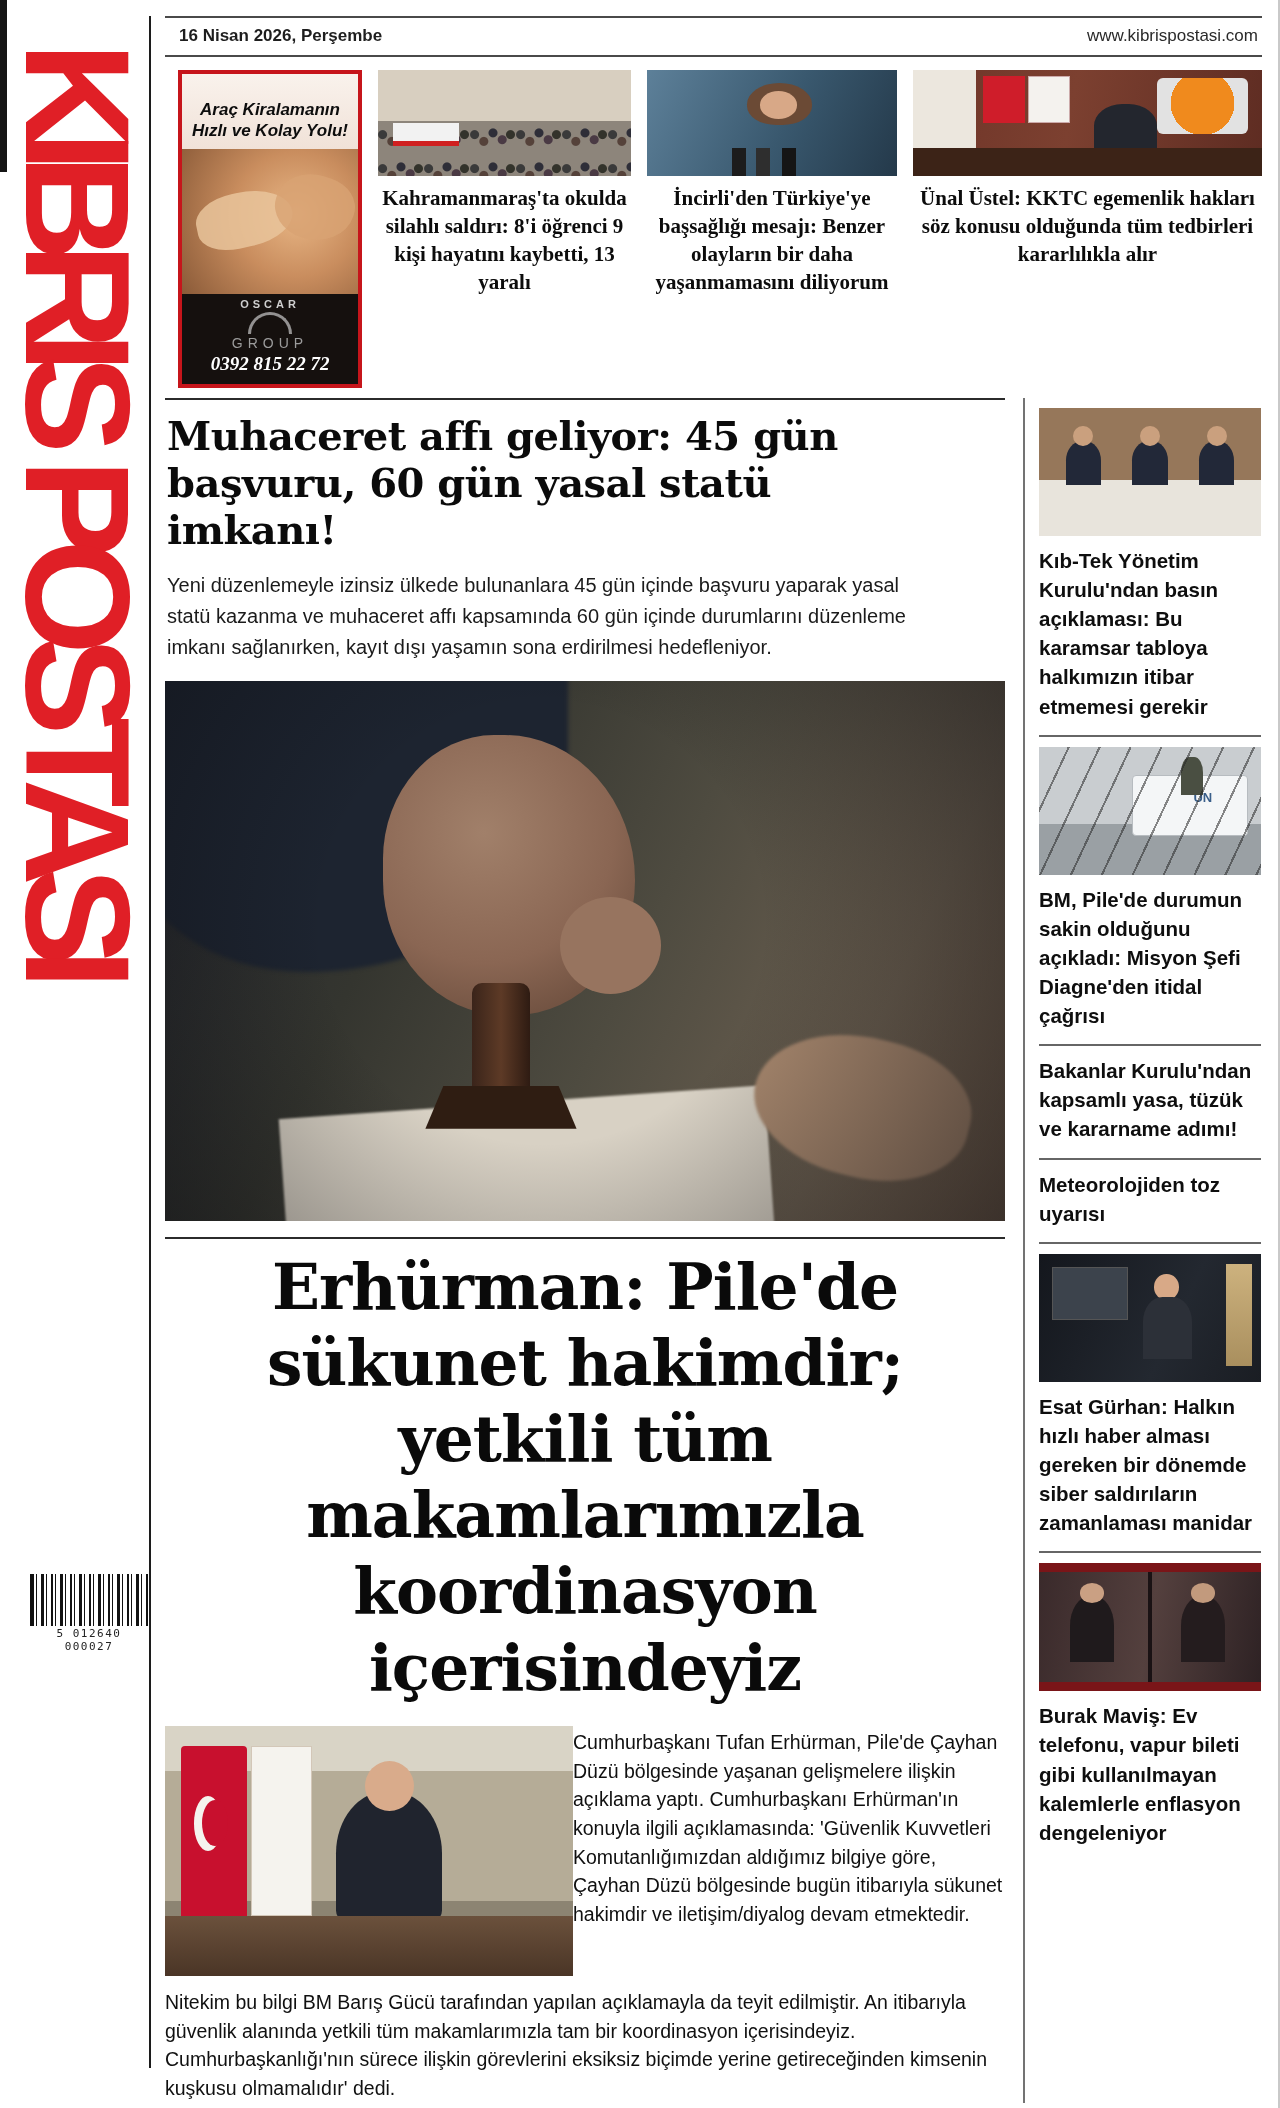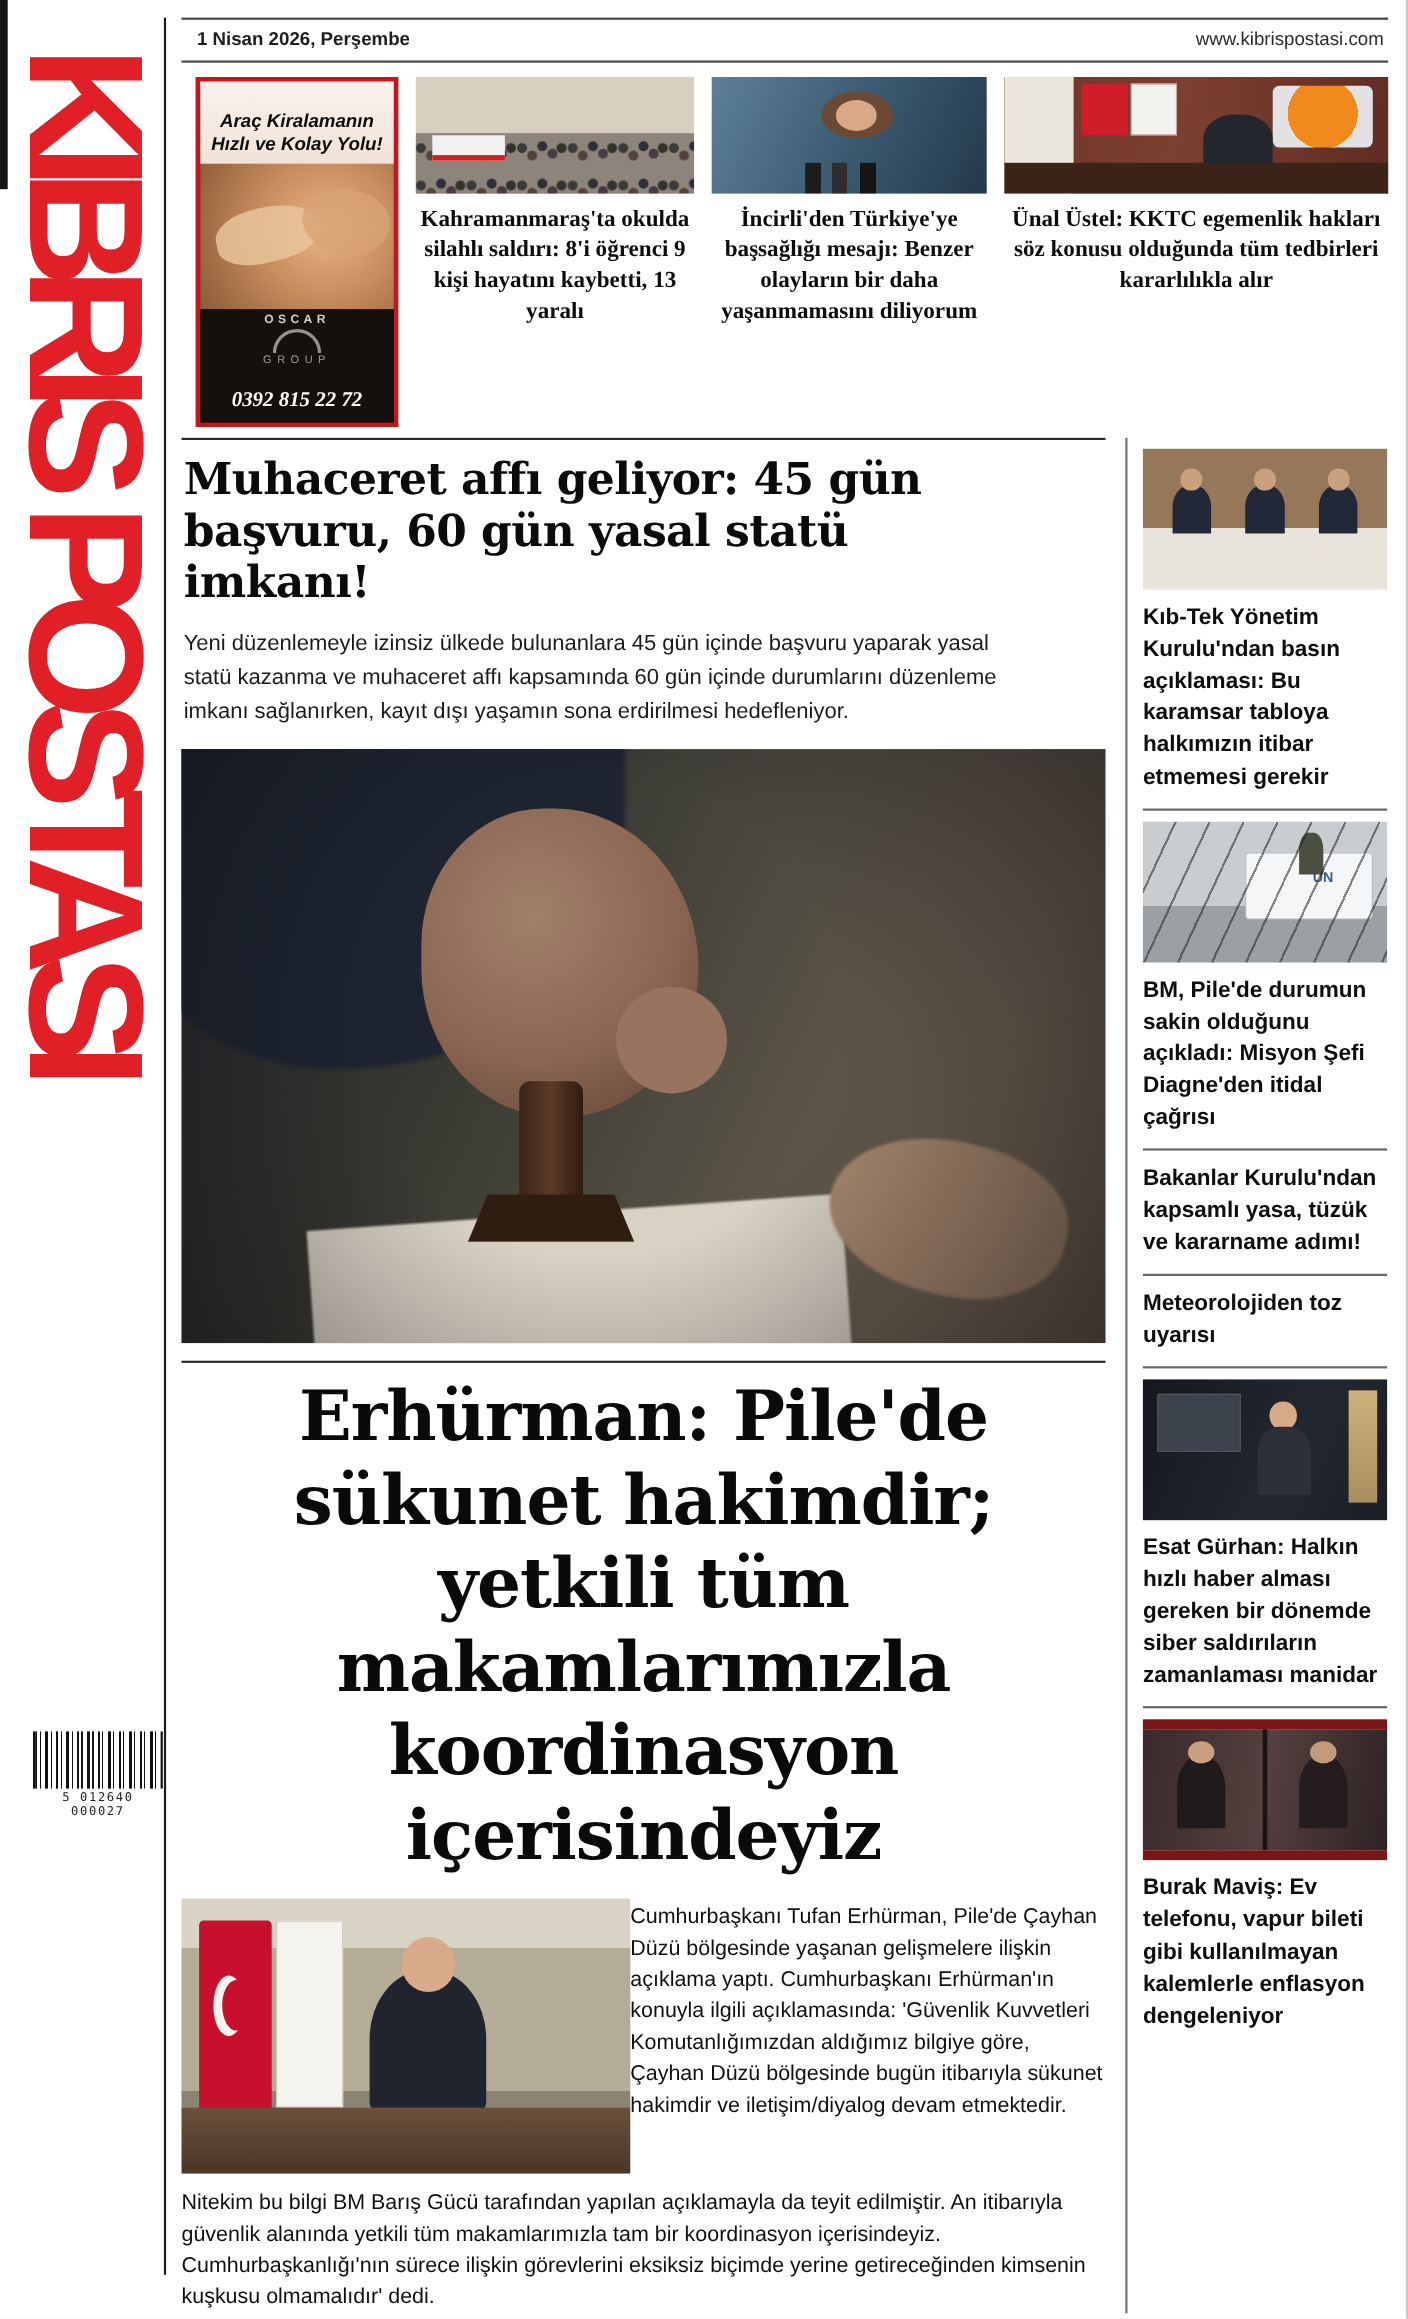--- a/index.html
+++ b/index.html
@@ -66,21 +66,21 @@
     background:radial-gradient(circle at 65% 45%, #e8b685 0%, #c98d5e 45%, #8a5a38 100%);
   }
   .ad-hand { position:absolute; left:8%; top:30%; width:55%; height:38%;
     background:#e9c49b; border-radius:50% 60% 55% 45%; transform:rotate(-12deg); opacity:.85; }
   .ad-hand2 { position:absolute; right:2%; top:18%; width:45%; height:45%;
     background:#d8a273; border-radius:55% 45% 60% 50%; transform:rotate(18deg); opacity:.8; }
   .ad-bottom { background:#15100e; text-align:center; padding:4px 2px 9px; }
   .ad-brand { font-size:11px; letter-spacing:4px; color:#cfcfcf; font-weight:bold; }
   .ad-swirl { width:44px; height:22px; margin:2px auto 1px;
     border:3px solid #bdbdbd; border-bottom:none; border-radius:50% 50% 0 0 / 100% 100% 0 0; opacity:.75; }
-  .ad-brand-sub { font-size:10px; letter-spacing:5px; color:#9c9c9c; margin-bottom:20px; }
+  .ad-brand-sub { font-size:14px; letter-spacing:5px; color:#9c9c9c; margin-bottom:2px; }
   .ad-phone { font-style:italic; font-weight:bold; font-size:19px; color:#ffffff;font-family:Liberation Serif, serif; }
   
   .ph-school { background:linear-gradient(#d8cfc0 0 52%, #9d948a 52% 100%); }
   .ph-school .crowd { position:absolute; left:0; bottom:0; width:100%; height:52%;
     background:radial-gradient(circle at 10% 40%, #3a3a3a 4px, transparent 5px),
                radial-gradient(circle at 30% 60%, #55423a 4px, transparent 5px),
                radial-gradient(circle at 50% 35%, #2e2e38 4px, transparent 5px),
                radial-gradient(circle at 70% 55%, #4a3a44 4px, transparent 5px),
                radial-gradient(circle at 88% 40%, #33332b 4px, transparent 5px), #8d857b;
     background-size:46px 34px; }
@@ -216,21 +216,21 @@
   <div class="masthead-title">KIBRIS POSTASI</div>
 
   <div class="barcode-wrap">
     <div class="barcode-bars"></div>
     <div class="barcode-digits">5 012640 000027</div>
   </div>
 
   <div class="content">
 
     <div class="header-row">
-      <span class="date">1 Nisan 2026, Perşembe</span>
+      <span class="date">16 Nisan 2026, Perşembe</span>
       <span class="site">www.kibrispostasi.com</span>
     </div>
 
     <div class="top-row">
 
       <div class="ad-card">
         <div class="ad-top">Araç Kiralamanın Hızlı ve Kolay Yolu!</div>
         <div class="ad-photo">
           <div class="ad-hand"></div>
           <div class="ad-hand2"></div>

